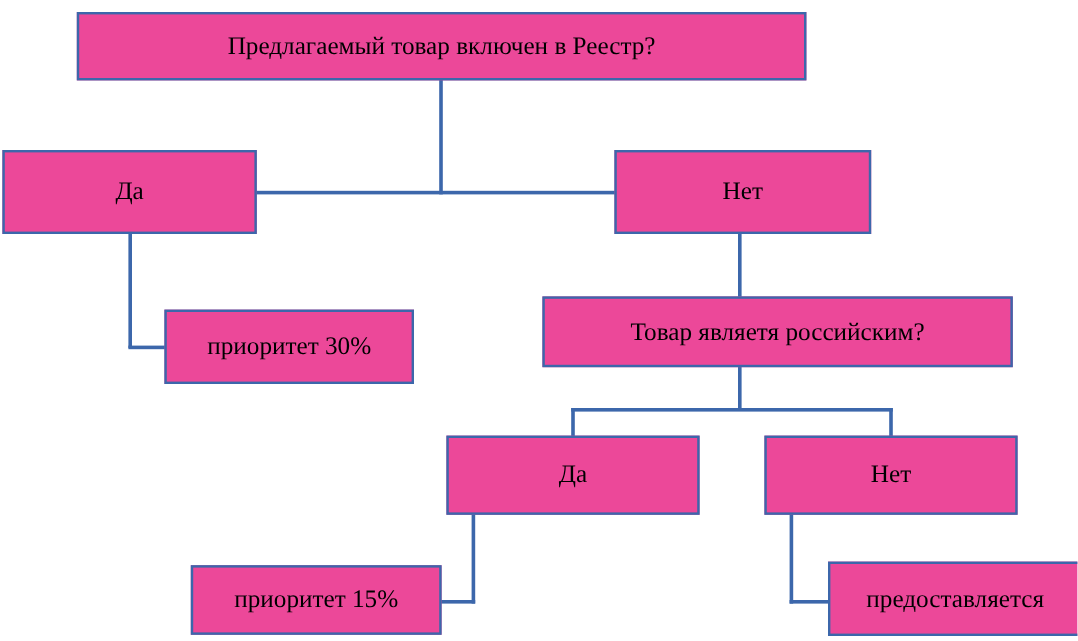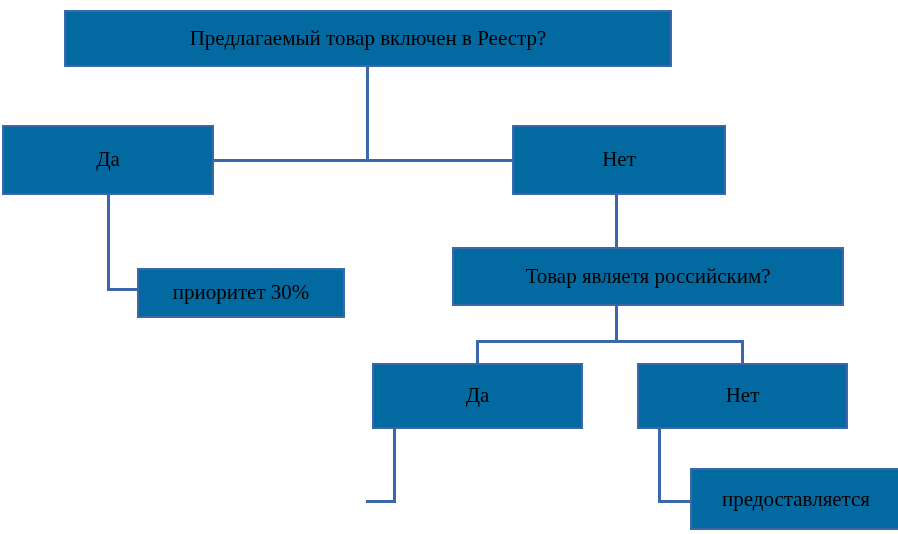--- a/index.html
+++ b/index.html
@@ -14,21 +14,21 @@
     position: relative;
     width: 898px;
     height: 534px;
     background: #ffffff;
     overflow: hidden;
   }
   .node {
     position: absolute;
     box-sizing: border-box;
     border: 2px solid #3C67AB;
-    background: #0369a1;
+    background: #ec4899;
     display: flex;
     align-items: center;
     justify-content: center;
     color: #000000;
     font-size: 21px;
     line-height: 1.12;
     z-index: 2;
   }
   .node.two-line {
     font-size: 21px;
@@ -67,26 +67,27 @@
 
   <div class="conn v" style="left:658px; top:428px; height:75px;"></div>
   <div class="conn h" style="left:658px; top:500px; width:34px;"></div>
 
   <div class="node" style="left:64px; top:10px; width:608px; height:57px;">Предлагаемый товар включен в Реестр?</div>
 
   <div class="node" style="left:2px; top:125px; width:212px; height:70px;">Да</div>
 
   <div class="node" style="left:512px; top:125px; width:214px; height:70px;">Нет</div>
 
-  <div class="node" style="left:137px; top:268px; width:208px; height:50px;">приоритет 30%</div>
+  <div class="node" style="left:137px; top:258px; width:208px; height:62px;">приоритет 30%</div>
 
   <div class="node" style="left:452px; top:247px; width:392px; height:59px;">Товар являетя российским?</div>
 
   <div class="node" style="left:372px; top:363px; width:211px; height:66px;">Да</div>
 
   <div class="node" style="left:637px; top:363px; width:211px; height:66px;">Нет</div>
 
+  <div class="node" style="left:159px; top:471px; width:209px; height:58px;">приоритет 15%</div>
 
   <div class="node two-line" style="left:690px; top:468px; width:212px; height:62px; flex-direction:column;">
     <span>предоставляется</span>
   </div>
 
 </div>
 
 </body></html>

